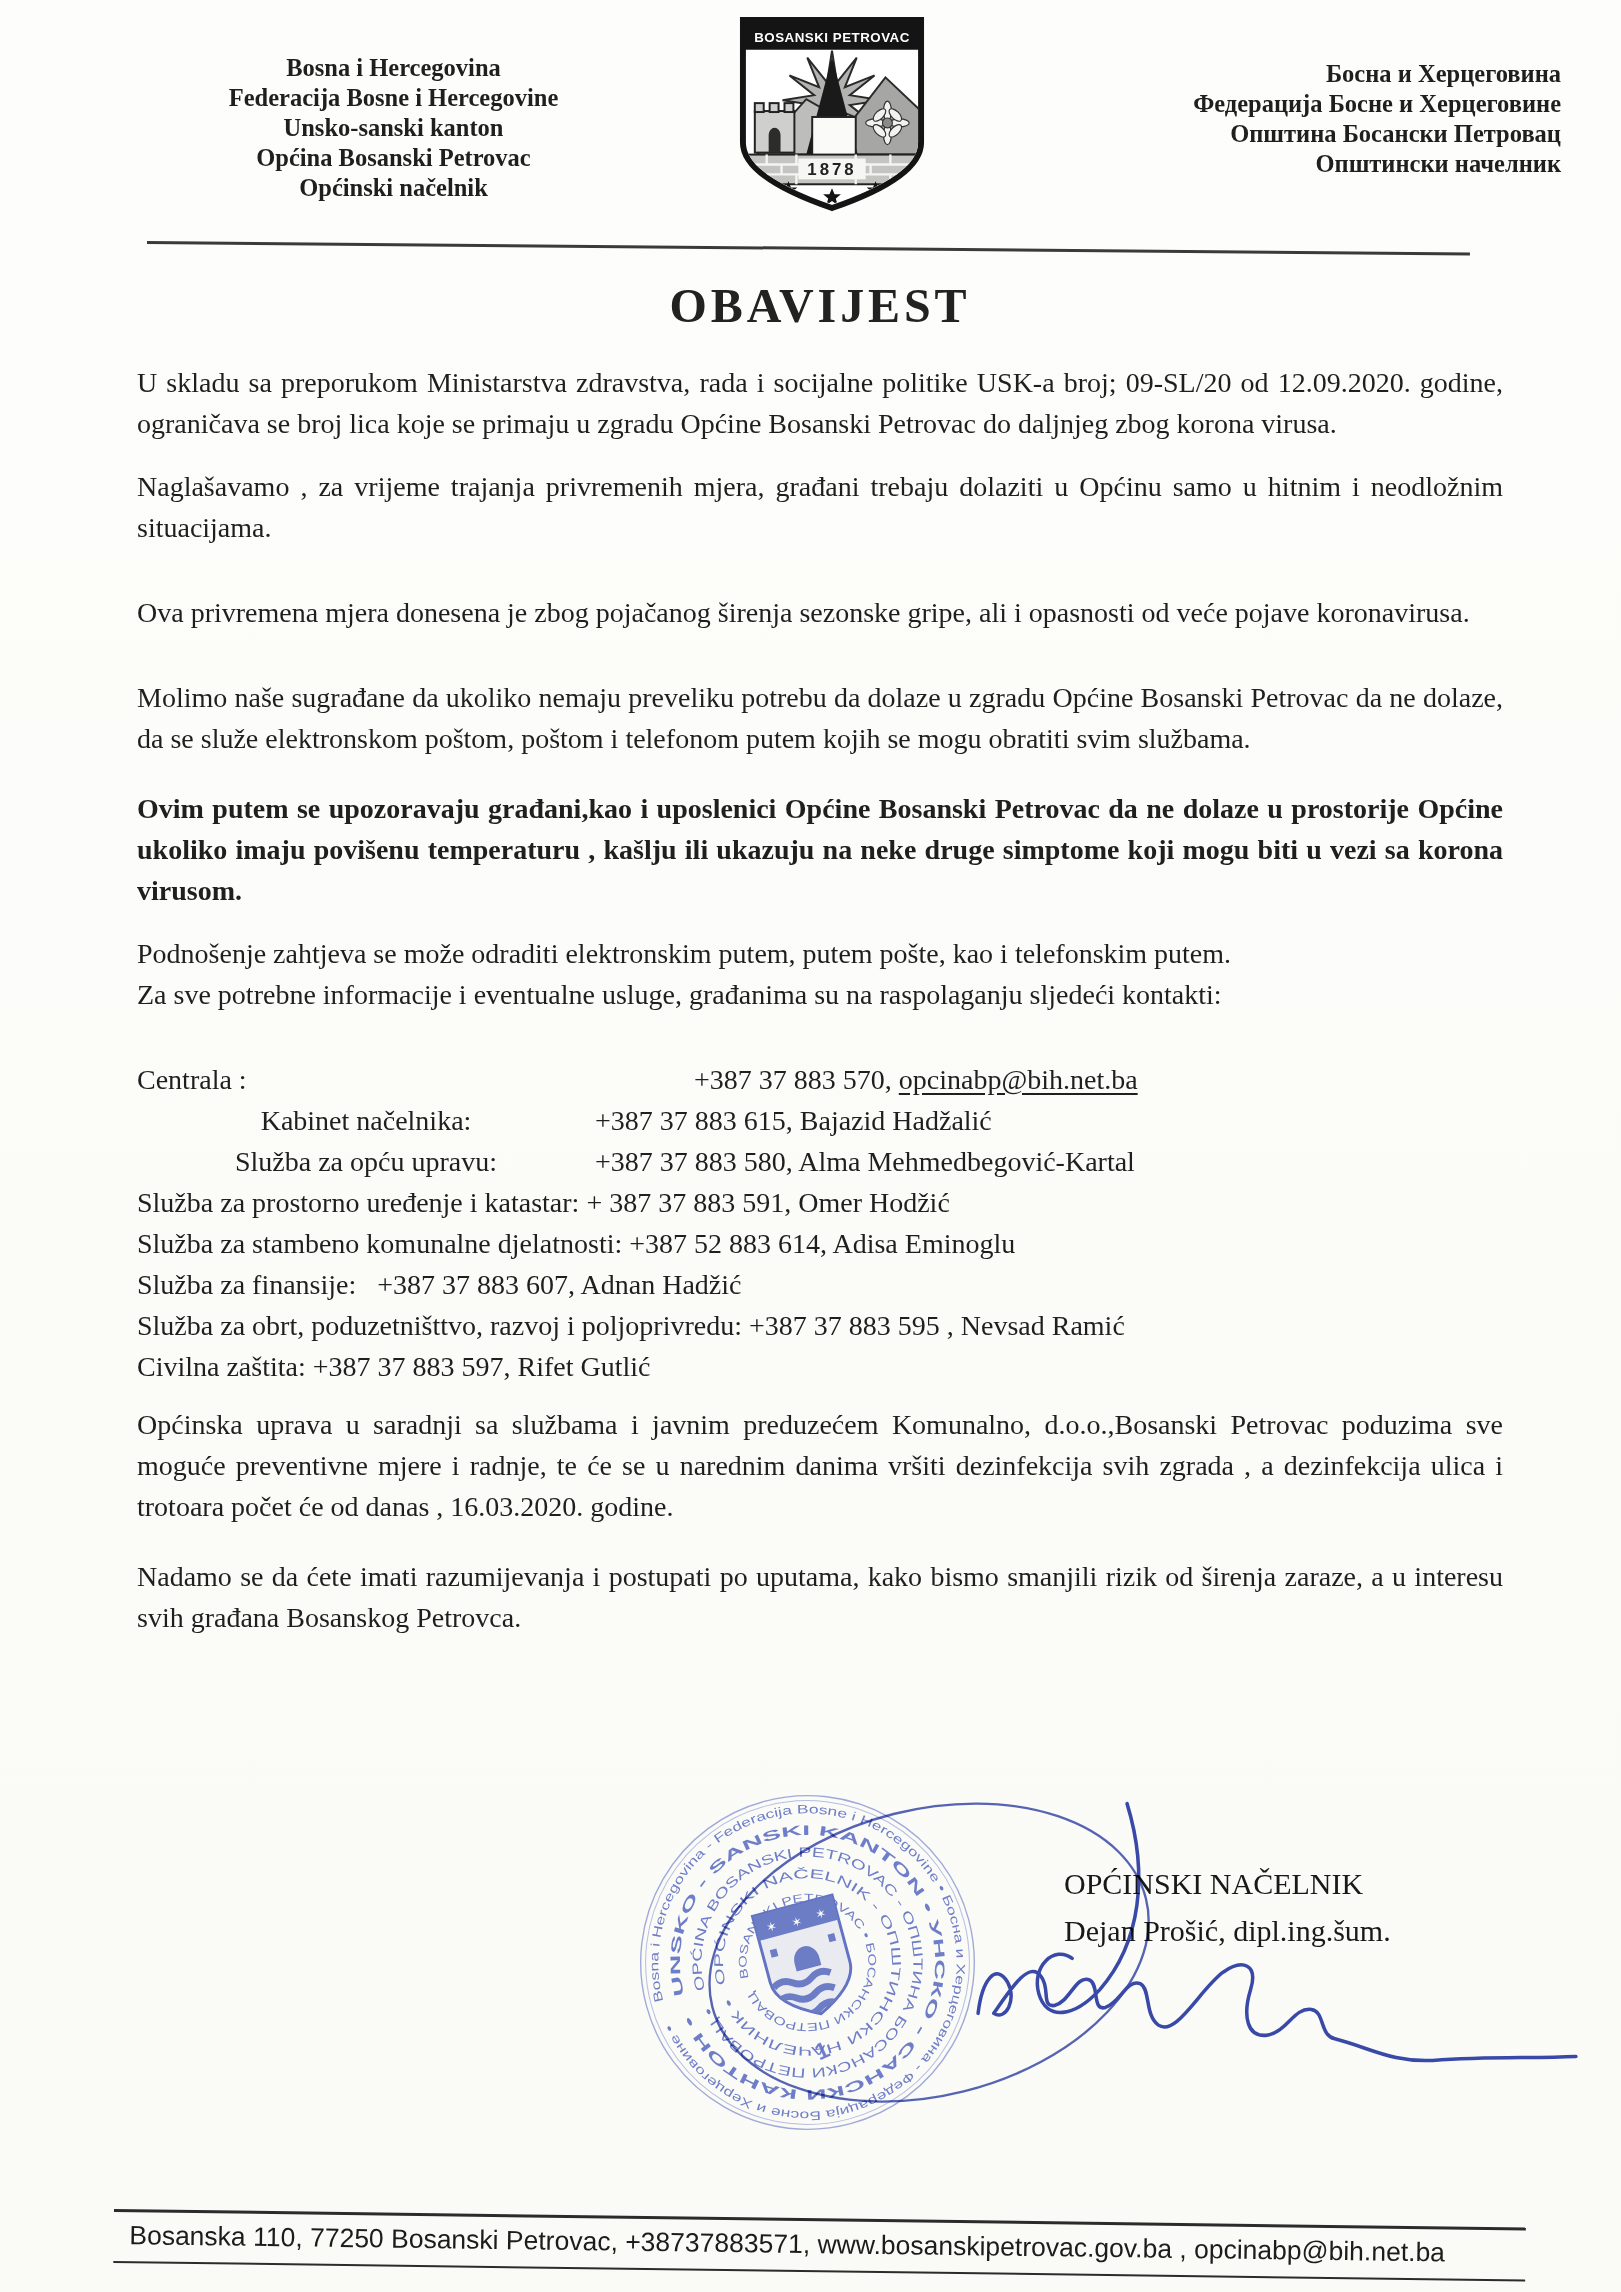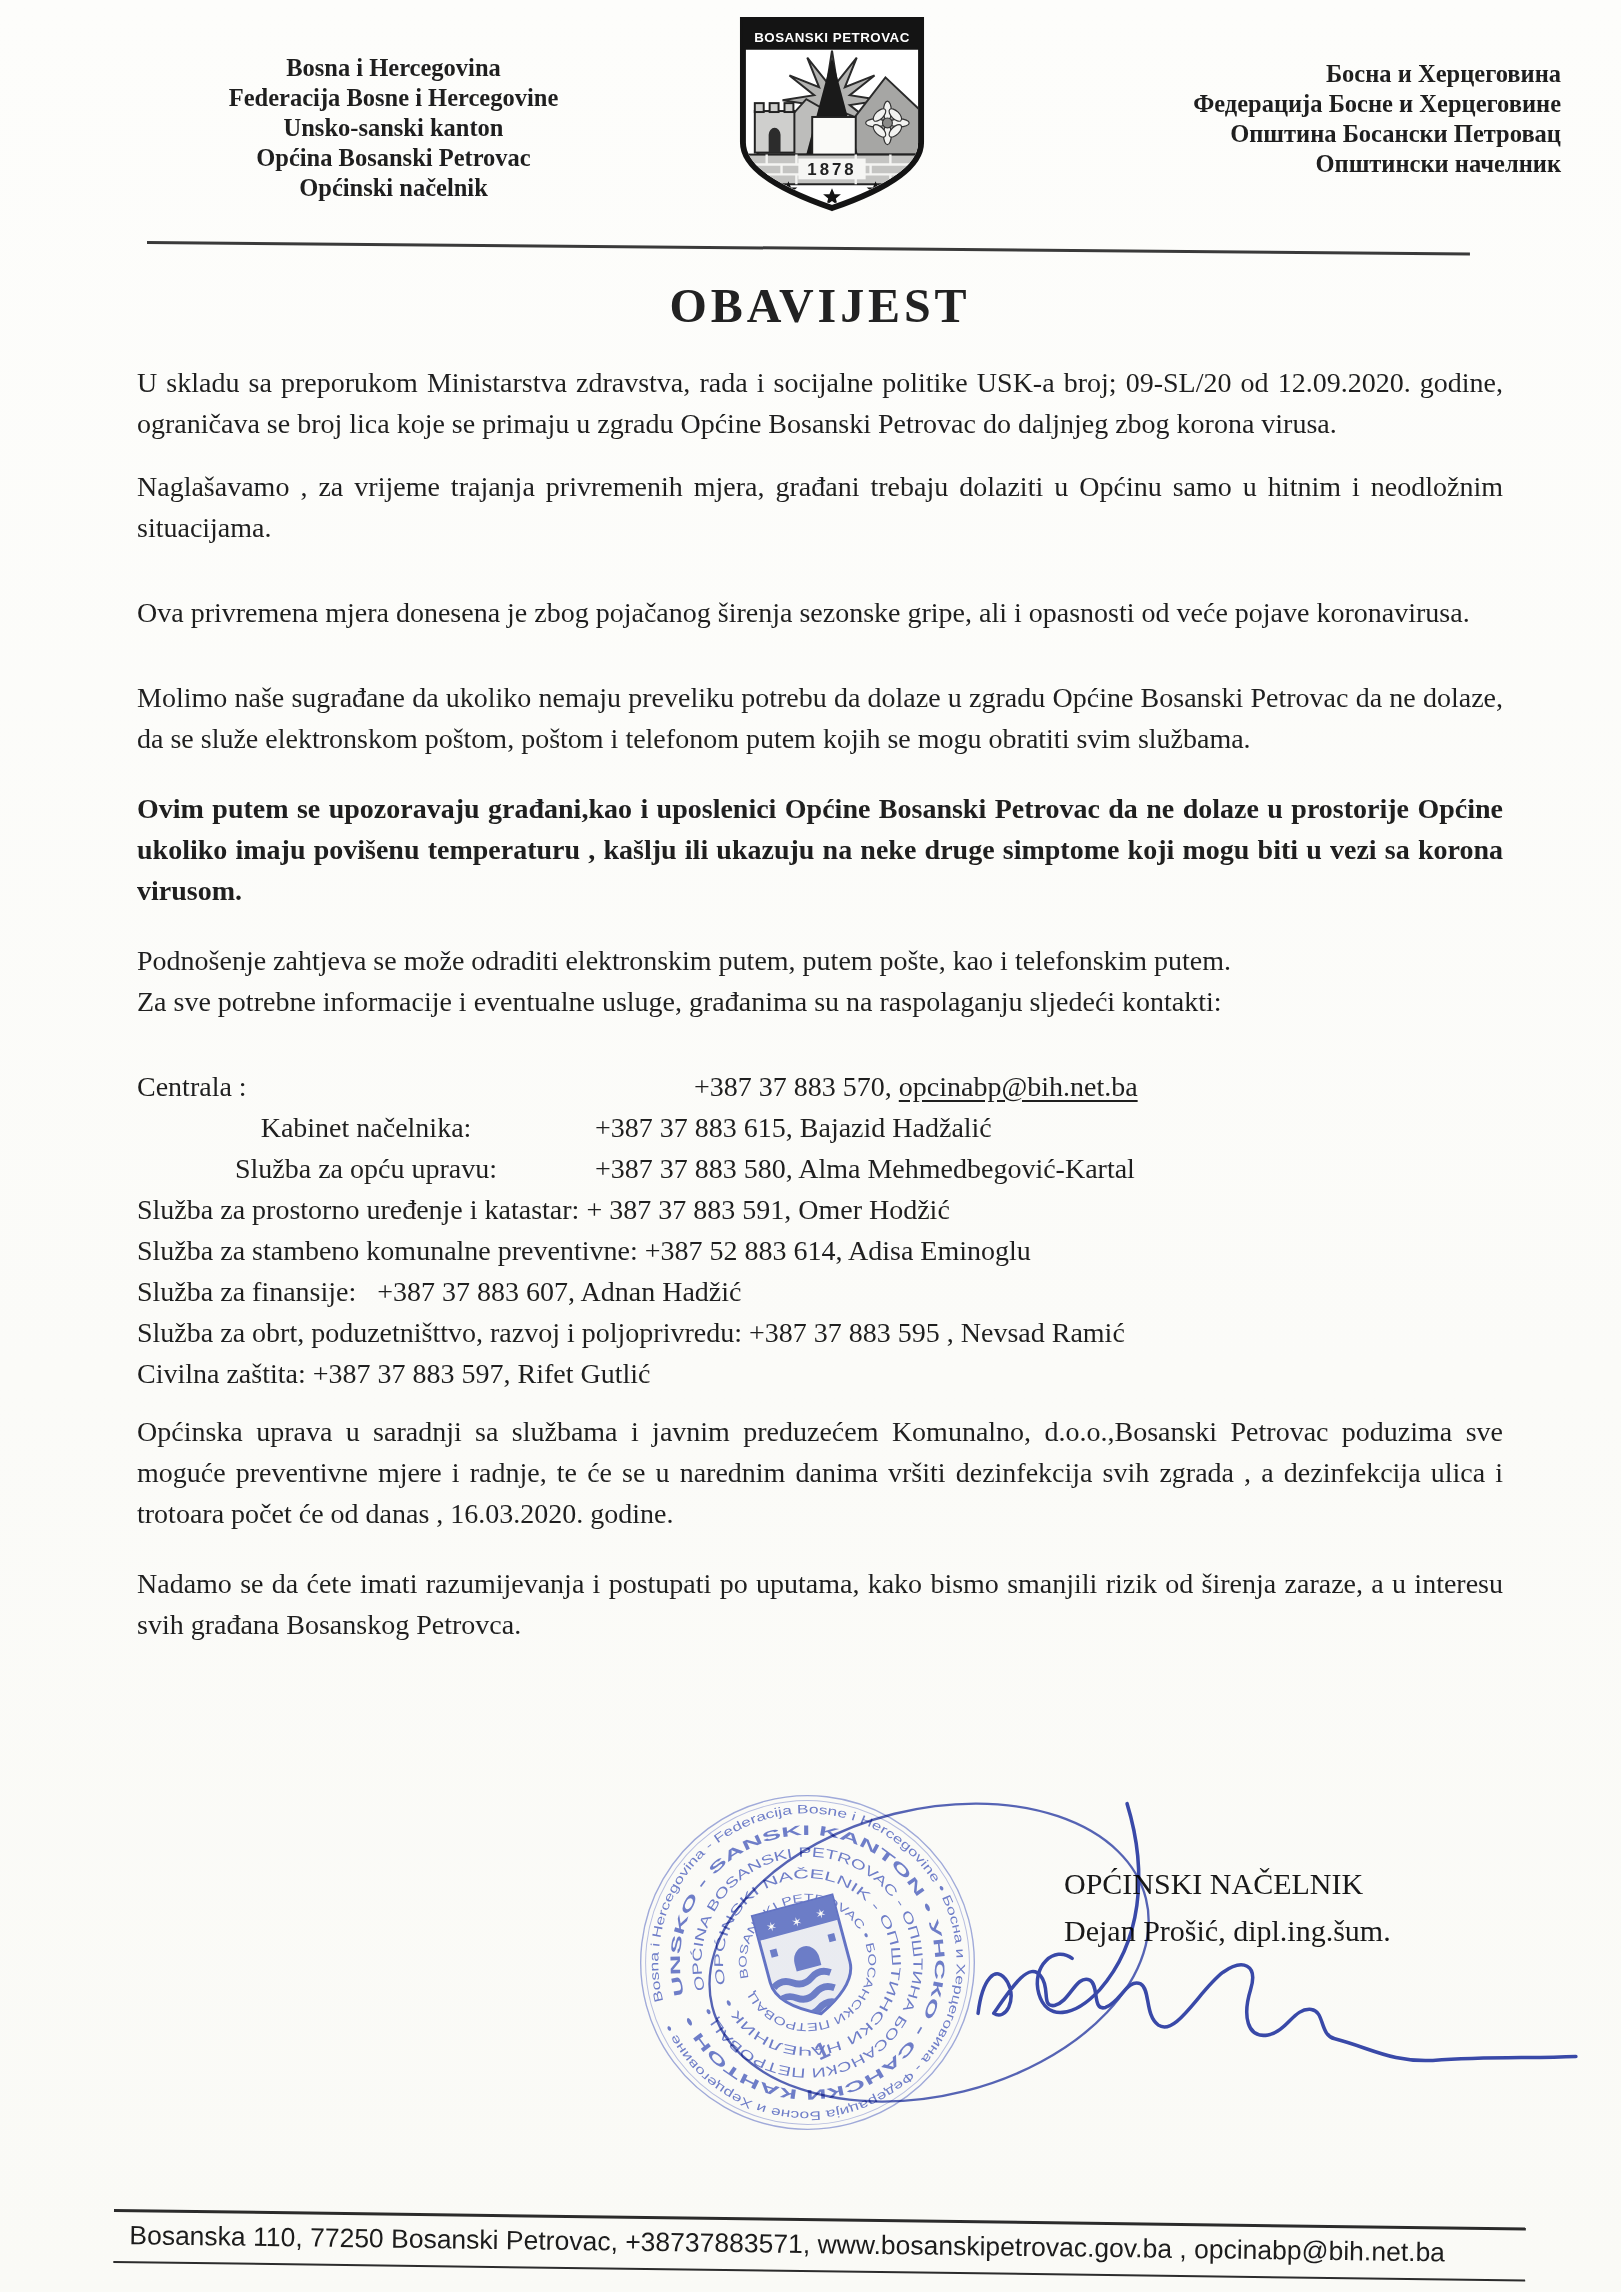--- a/index.html
+++ b/index.html
@@ -19,21 +19,21 @@
   .hdr-rule{position:absolute;left:147px;top:241px;width:1323px;height:2.9px;
     background:#3a3a3a;transform:rotate(0.5deg);transform-origin:left center;}
   
   .doc{position:absolute;left:137px;top:278px;width:1366px;}
   .doc h1{margin:0 0 29px;text-align:center;font-size:48px;font-weight:600;
     letter-spacing:3.9px;color:#222;}
   .doc p{margin:0 0 32px;font-size:28px;line-height:41px;text-align:justify;}
   .doc p.pb1{margin-bottom:21.6px}
   .doc p.pb2{margin-bottom:44px}
   .doc p.pb3{margin-bottom:29px}
-  .doc p.pb4{margin-bottom:29px}
+  .doc p.pb4{margin-bottom:22px}
   .doc p.nogap{margin-bottom:0}
   .doc p.bold{font-weight:bold}
   .contacts{margin:0 0 17.6px;font-size:28px;line-height:41px;}
   .contact-row{white-space:pre-wrap;}
   .c-label.w0{display:inline-block;min-width:557px;}
   .c-label.w1{display:inline-block;min-width:458px;text-align:center;}
   .email{text-decoration:underline;text-underline-offset:3.9px;}
   
   .sign-block{position:absolute;left:1064px;top:1860px;font-size:30px;line-height:47px;
     color:#191919;z-index:3;}
@@ -137,21 +137,21 @@
     <p class="pb3">Molimo naše sugrađane da ukoliko nemaju preveliku potrebu da dolaze u zgradu Općine Bosanski Petrovac da ne dolaze, da se služe elektronskom poštom, poštom i telefonom putem kojih se mogu obratiti svim službama.</p>
     <p class="pb4 bold">Ovim putem se upozoravaju građani,kao i uposlenici Općine Bosanski Petrovac da ne dolaze u prostorije Općine ukoliko imaju povišenu temperaturu , kašlju ili ukazuju na neke druge simptome koji mogu biti u vezi sa korona virusom.</p>
     <p class="nogap">Podnošenje zahtjeva se može odraditi elektronskim putem, putem pošte, kao i telefonskim putem.</p>
     <p class="pb2">Za sve potrebne informacije i eventualne usluge, građanima su na raspolaganju sljedeći kontakti:</p>
 
     <div class="contacts">
       <div class="contact-row"><span class="c-label w0">Centrala :</span><span>+387 37 883 570, </span><span class="email">opcinabp@bih.net.ba</span></div>
       <div class="contact-row"><span class="c-label w1">Kabinet načelnika:</span><span>+387 37 883 615, Bajazid Hadžalić</span></div>
       <div class="contact-row"><span class="c-label w1">Služba za opću upravu:</span><span>+387 37 883 580, Alma Mehmedbegović-Kartal</span></div>
       <div class="contact-row"><span class="c-label">Služba za prostorno uređenje i katastar:</span><span> + 387 37 883 591, Omer Hodžić</span></div>
-      <div class="contact-row"><span class="c-label">Služba za stambeno komunalne preventivne:</span><span> +387 52 883 614, Adisa Eminoglu</span></div>
+      <div class="contact-row"><span class="c-label">Služba za stambeno komunalne djelatnosti:</span><span> +387 52 883 614, Adisa Eminoglu</span></div>
       <div class="contact-row"><span class="c-label">Služba za finansije:</span><span>   +387 37 883 607, Adnan Hadžić</span></div>
       <div class="contact-row"><span class="c-label">Služba za obrt, poduzetništtvo, razvoj i poljoprivredu:</span><span> +387 37 883 595 , Nevsad Ramić</span></div>
       <div class="contact-row"><span class="c-label">Civilna zaštita:</span><span> +387 37 883 597, Rifet Gutlić</span></div>
     </div>
 
     <p class="pb3">Općinska uprava u saradnji sa službama i javnim preduzećem Komunalno, d.o.o.,Bosanski Petrovac poduzima sve moguće preventivne mjere i radnje, te će se u narednim danima vršiti dezinfekcija svih zgrada , a dezinfekcija ulica i trotoara počet će od danas , 16.03.2020. godine.</p>
     <p>Nadamo se da ćete imati razumijevanja i postupati po uputama, kako bismo smanjili rizik od širenja zaraze, a u interesu svih  građana Bosanskog Petrovca.</p>
   </div>
 
   <div class="sign-block">

